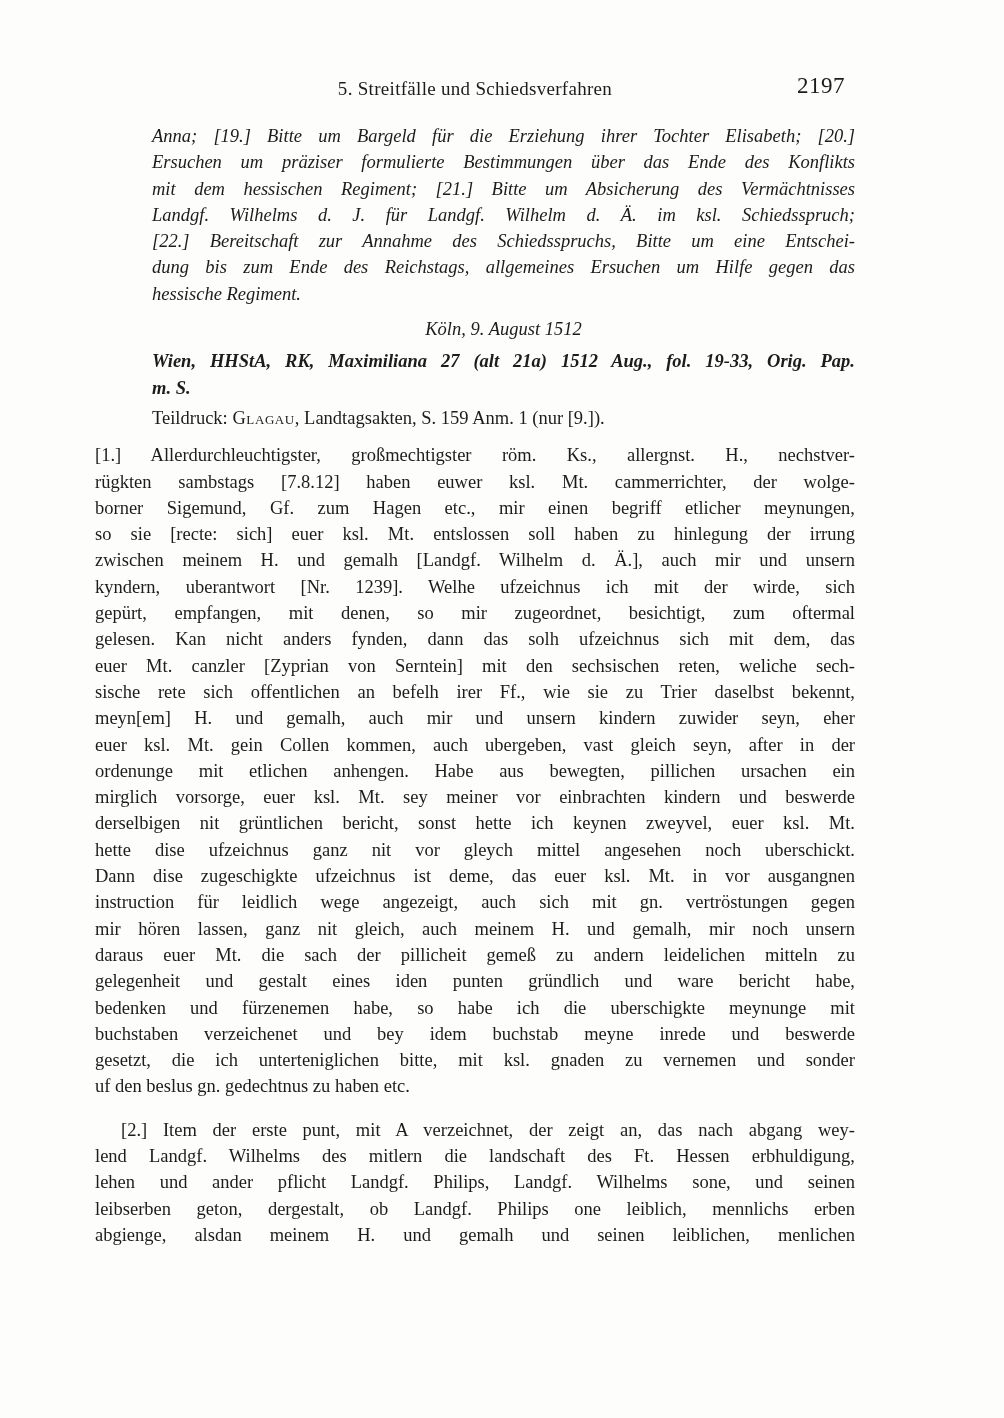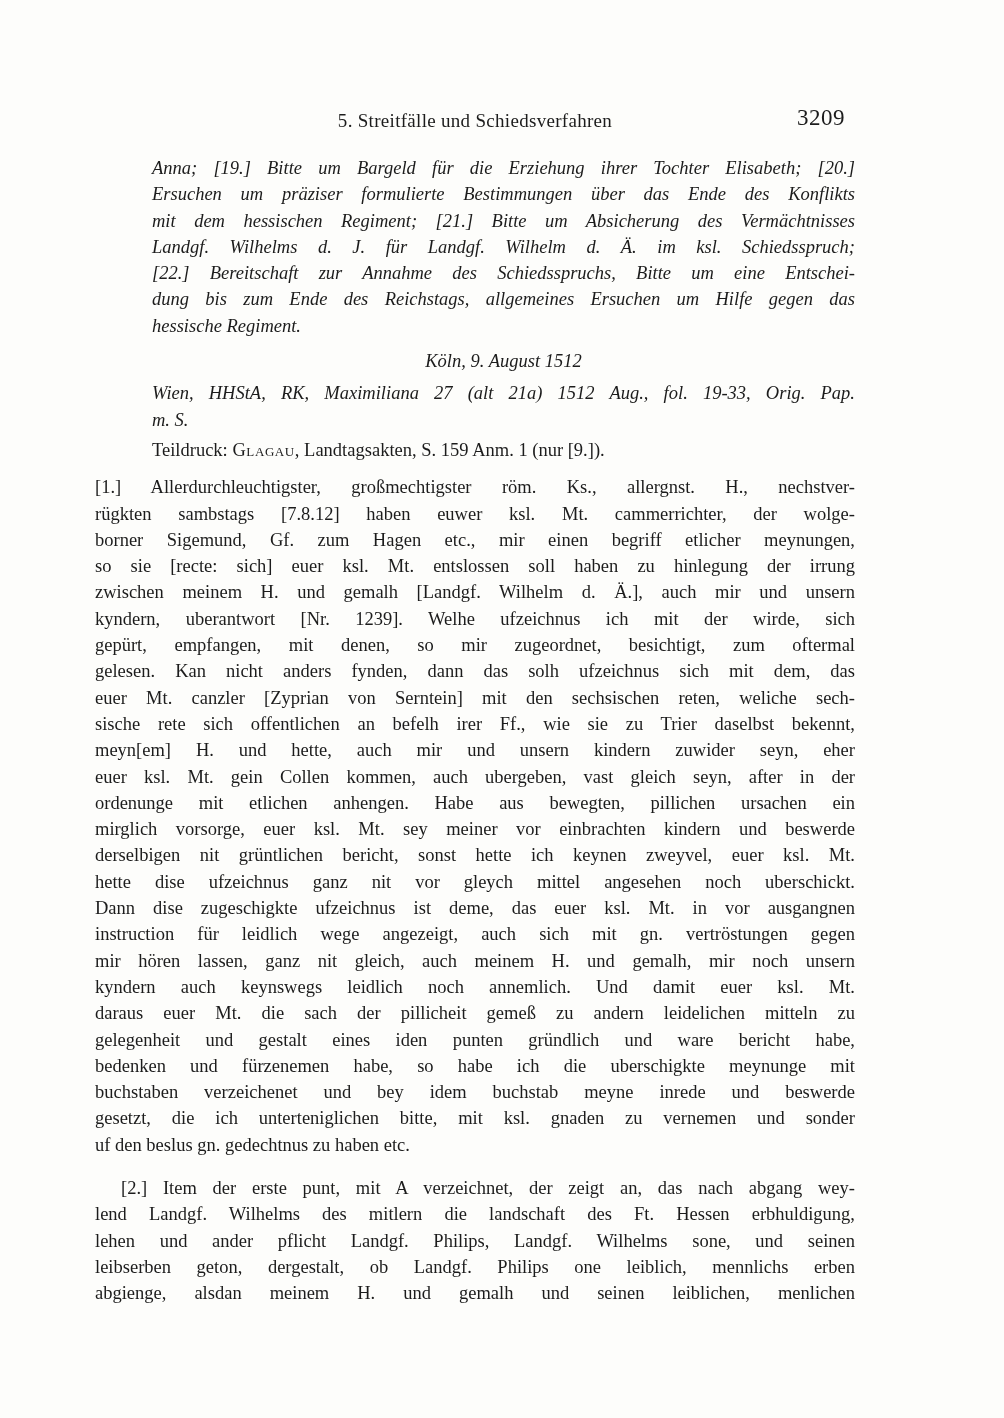--- a/index.html
+++ b/index.html
@@ -4,21 +4,21 @@
 <style>
   html, body { margin: 0; padding: 0; background: #e8e8e8; }
   .page {
     width: 1004px;
     height: 1418px;
     margin: 0 auto;
     background: #fdfdfb;
     color: #1c1c1c;
     font-family: "Liberation Serif", "DejaVu Serif", serif;
     box-sizing: border-box;
-    padding-top: 110px;
+    padding-top: 78px;
     position: relative;
     overflow: hidden;
   }
   .col { width: 760px; margin-left: 95px; position: relative; }
 
   .header { position: relative; height: 28px; margin-bottom: 17px; }
   .running-title {
     text-align: center;
     font-size: 19px;
     letter-spacing: 0.3px;
@@ -28,39 +28,39 @@
     right: 10px;
     top: -5px;
     font-size: 23px;
     letter-spacing: 0.5px;
   }
 
   .tblock { font-size: 18.5px; line-height: 26.3px; }
   .indented { margin-left: 57px; width: 703px; }
   .summary-block { font-style: italic; }
   .place-date-block { margin-top: 9px; font-style: italic; text-align: center; }
-  .archive-block { margin-top: 6px; font-style: italic; }
+  .archive-block { margin-top: 6px; font-style: italic; font-weight: bold; }
   .print-block { margin-top: 4px; }
   .body-block { margin-top: 11px; }
 
   .tline { white-space: normal; }
   .tline.just { text-align: justify; text-align-last: justify; }
   .tline.ind { text-indent: 26px; margin-top: 17px; }
   .rm { font-style: normal; }
   .sc { font-style: normal; font-variant: small-caps; letter-spacing: 0.6px; }
 </style>
 </head>
 <body>
 
 <div class="page">
   <div class="col">
 
     <div class="header">
       <div class="running-title">5. Streitfälle und Schiedsverfahren</div>
-      <div class="page-number">3209</div>
+      <div class="page-number">2197</div>
     </div>
 
     <div class="tblock indented summary-block">
         <div class="tline just"><span class="i">Anna; [19.] Bitte um Bargeld für die Erziehung ihrer Tochter Elisabeth; [20.]</span></div>
         <div class="tline just"><span class="i">Ersuchen um präziser formulierte Bestimmungen über das Ende des Konflikts</span></div>
         <div class="tline just"><span class="i">mit dem hessischen Regiment; [21.] Bitte um Absicherung des Vermächtnisses</span></div>
         <div class="tline just"><span class="i">Landgf. Wilhelms d. J. für Landgf. Wilhelm d. Ä. im ksl. Schiedsspruch;</span></div>
         <div class="tline just"><span class="i">[22.] Bereitschaft zur Annahme des Schiedsspruchs, Bitte um eine Entschei-</span></div>
         <div class="tline just"><span class="i">dung bis zum Ende des Reichstags, allgemeines Ersuchen um Hilfe gegen das</span></div>
         <div class="tline"><span class="i">hessische Regiment.</span></div>
@@ -83,30 +83,29 @@
         <div class="tline just"><span class="i">[1.] </span><span class="rm">Allerdurchleuchtigster, großmechtigster röm. Ks., allergnst. H., nechstver-</span></div>
         <div class="tline just"><span class="rm">rügkten sambstags </span><span class="i">[7.8.12]</span><span class="rm"> haben euwer ksl. Mt. cammerrichter, der wolge-</span></div>
         <div class="tline just"><span class="rm">borner Sigemund, Gf. zum Hagen etc., mir einen begriff etlicher meynungen,</span></div>
         <div class="tline just"><span class="rm">so sie </span><span class="i">[recte: sich]</span><span class="rm"> euer ksl. Mt. entslossen soll haben zu hinlegung der irrung</span></div>
         <div class="tline just"><span class="rm">zwischen meinem H. und gemalh </span><span class="i">[Landgf. Wilhelm d. Ä.]</span><span class="rm">, auch mir und unsern</span></div>
         <div class="tline just"><span class="rm">kyndern, uberantwort </span><span class="i">[Nr. 1239]</span><span class="rm">. Welhe ufzeichnus ich mit der wirde, sich</span></div>
         <div class="tline just"><span class="rm">gepürt, empfangen, mit denen, so mir zugeordnet, besichtigt, zum oftermal</span></div>
         <div class="tline just"><span class="rm">gelesen. Kan nicht anders fynden, dann das solh ufzeichnus sich mit dem, das</span></div>
         <div class="tline just"><span class="rm">euer Mt. canzler </span><span class="i">[Zyprian von Serntein]</span><span class="rm"> mit den sechsischen reten, weliche sech-</span></div>
         <div class="tline just"><span class="rm">sische rete sich offentlichen an befelh irer Ff., wie sie zu Trier daselbst bekennt,</span></div>
-        <div class="tline just"><span class="rm">meyn</span><span class="i">[em]</span><span class="rm"> H. und hette, auch mir und unsern kindern zuwider seyn, eher</span></div>
+        <div class="tline just"><span class="rm">meyn</span><span class="i">[em]</span><span class="rm"> H. und gemalh, auch mir und unsern kindern zuwider seyn, eher</span></div>
         <div class="tline just"><span class="rm">euer ksl. Mt. gein Collen kommen, auch ubergeben, vast gleich seyn, after in der</span></div>
         <div class="tline just"><span class="rm">ordenunge mit etlichen anhengen. Habe aus bewegten, pillichen ursachen ein</span></div>
         <div class="tline just"><span class="rm">mirglich vorsorge, euer ksl. Mt. sey meiner vor einbrachten kindern und beswerde</span></div>
         <div class="tline just"><span class="rm">derselbigen nit grüntlichen bericht, sonst hette ich keynen zweyvel, euer ksl. Mt.</span></div>
         <div class="tline just"><span class="rm">hette dise ufzeichnus ganz nit vor gleych mittel angesehen noch uberschickt.</span></div>
         <div class="tline just"><span class="rm">Dann dise zugeschigkte ufzeichnus ist deme, das euer ksl. Mt. in vor ausgangnen</span></div>
         <div class="tline just"><span class="rm">instruction für leidlich wege angezeigt, auch sich mit gn. vertröstungen gegen</span></div>
         <div class="tline just"><span class="rm">mir hören lassen, ganz nit gleich, auch meinem H. und gemalh, mir noch unsern</span></div>
-        <div class="tline just"><span class="rm">kyndern auch keynswegs leidlich noch annemlich. Und damit euer ksl. Mt.</span></div>
         <div class="tline just"><span class="rm">daraus euer Mt. die sach der pillicheit gemeß zu andern leidelichen mitteln zu</span></div>
         <div class="tline just"><span class="rm">gelegenheit und gestalt eines iden punten gründlich und ware bericht habe,</span></div>
         <div class="tline just"><span class="rm">bedenken und fürzenemen habe, so habe ich die uberschigkte meynunge mit</span></div>
         <div class="tline just"><span class="rm">buchstaben verzeichenet und bey idem buchstab meyne inrede und beswerde</span></div>
         <div class="tline just"><span class="rm">gesetzt, die ich unterteniglichen bitte, mit ksl. gnaden zu vernemen und sonder</span></div>
         <div class="tline"><span class="rm">uf den beslus gn. gedechtnus zu haben etc.</span></div>
       </div>
 
     <div class="tblock">
         <div class="tline just ind"><span class="i">[2.] </span><span class="rm">Item der erste punt, mit A verzeichnet, der zeigt an, das nach abgang wey-</span></div>

